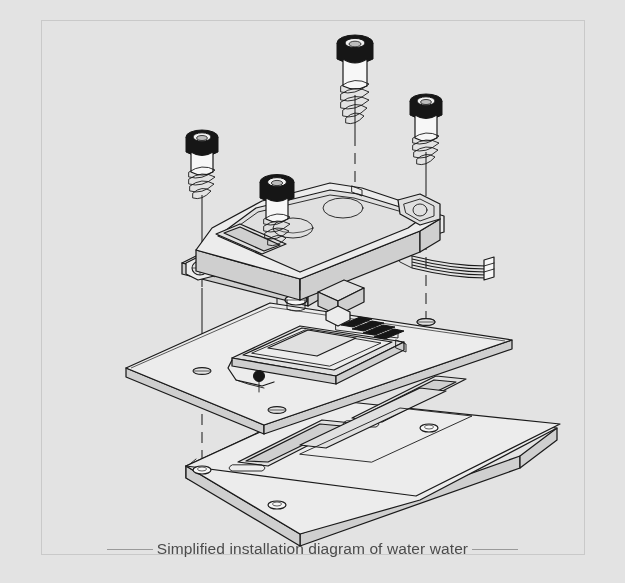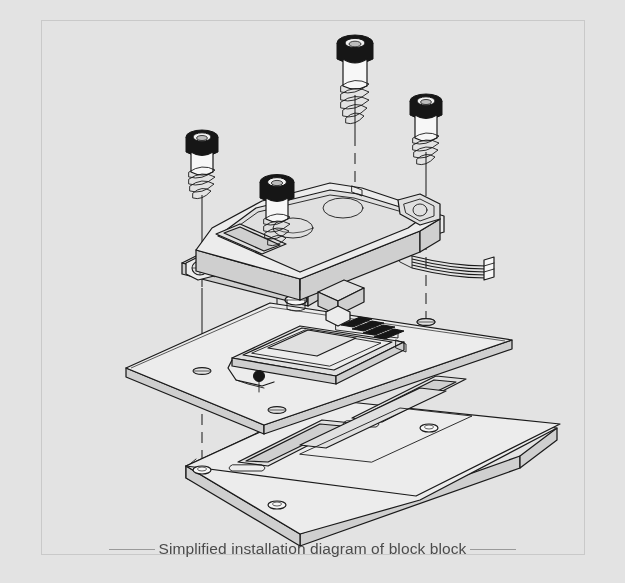--- a/index.html
+++ b/index.html
@@ -317,17 +317,17 @@
         <path class="ln-thin" d="M264,226 Q277,217 290,224 Q277,235 264,231 Z" fill="#efefef"></path>
         <path class="ln-thin" d="M265,233 Q277,224 289,231 Q277,242 265,238 Z" fill="#efefef"></path>
         <path class="ln-thin" d="M268,240 Q277,232 286,238 Q277,248 268,245 Z" fill="#efefef"></path>
       </g>
     </g>
 
   </svg>
 
   <div id="caption-row">
     <div class="caption-rule"></div>
-    <div id="caption-text">Simplified installation diagram of block block</div>
+    <div id="caption-text">Simplified installation diagram of water water</div>
     <div class="caption-rule"></div>
   </div>
 
 </div>
 
 </body></html>

